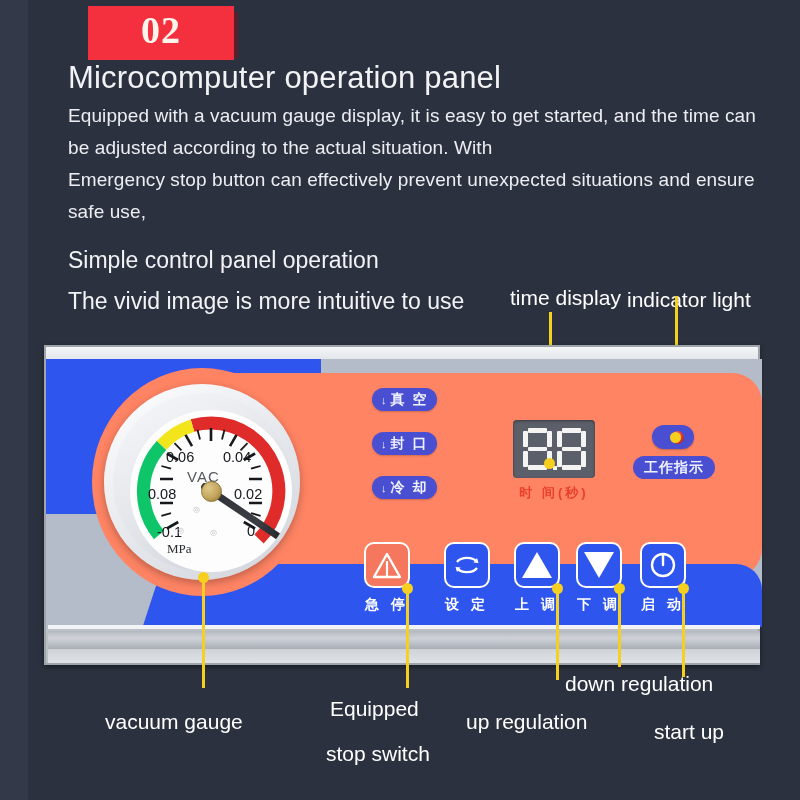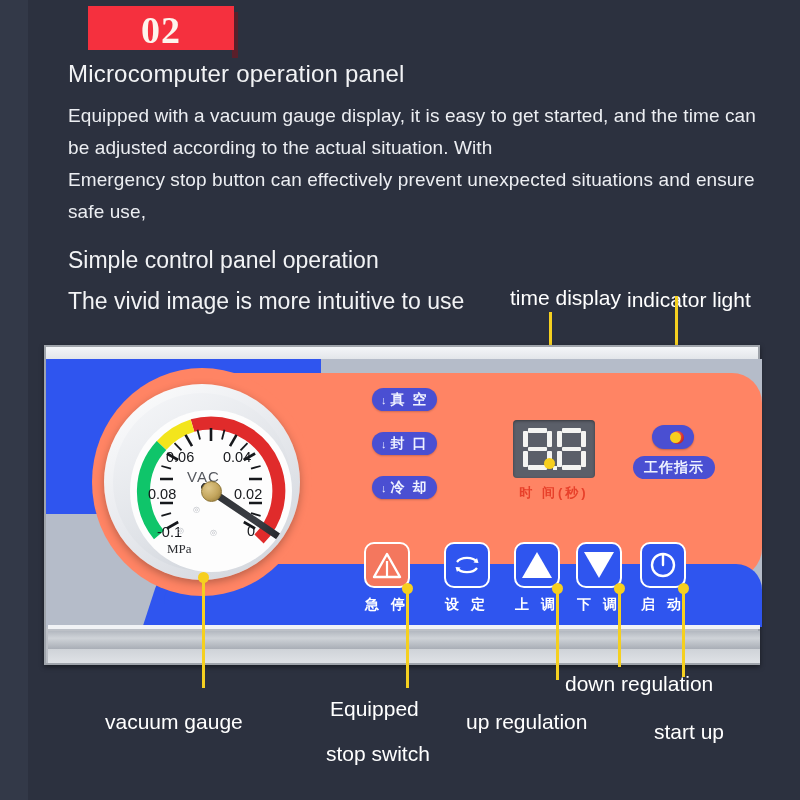--- a/index.html
+++ b/index.html
@@ -12,33 +12,33 @@
   #root { position: relative; width: 800px; height: 800px; background: #2c313f; }
 
   
   .left-strip {
     position: absolute; left: 0; top: 0; width: 28px; height: 800px;
     background: #333948;
   }
 
   
   .badge {
-    position: absolute; left: 88px; top: 6px; width: 146px; height: 44px;
+    position: absolute; left: 88px; top: 6px; width: 146px; height: 54px;
     background: #f5303e; color: #fdf4ec;
     font-family: "Liberation Serif", serif;
     font-size: 38px; font-weight: bold; line-height: 48px; text-align: center;
     letter-spacing: 1px;
   }
   .badge-shadow {
     position: absolute; left: 232px; top: 12px; width: 6px; height: 46px;
     background: #5a1f2a;
   }
   .h1 {
     position: absolute; left: 68px; top: 60px;
-    font-size: 24px; color: #f2f3f5; letter-spacing: .2px; font-weight: 400;
+    font-size: 31px; color: #f2f3f5; letter-spacing: .2px; font-weight: 400;
   }
   .body-line {
     position: absolute; left: 68px;
     font-size: 19px; color: #eceef2; letter-spacing: .1px; font-weight: 400;
     white-space: nowrap;
   }
   .bl1 { top: 105px; }
   .bl2 { top: 137px; }
   .bl3 { top: 169px; }
   .bl4 { top: 201px; }

